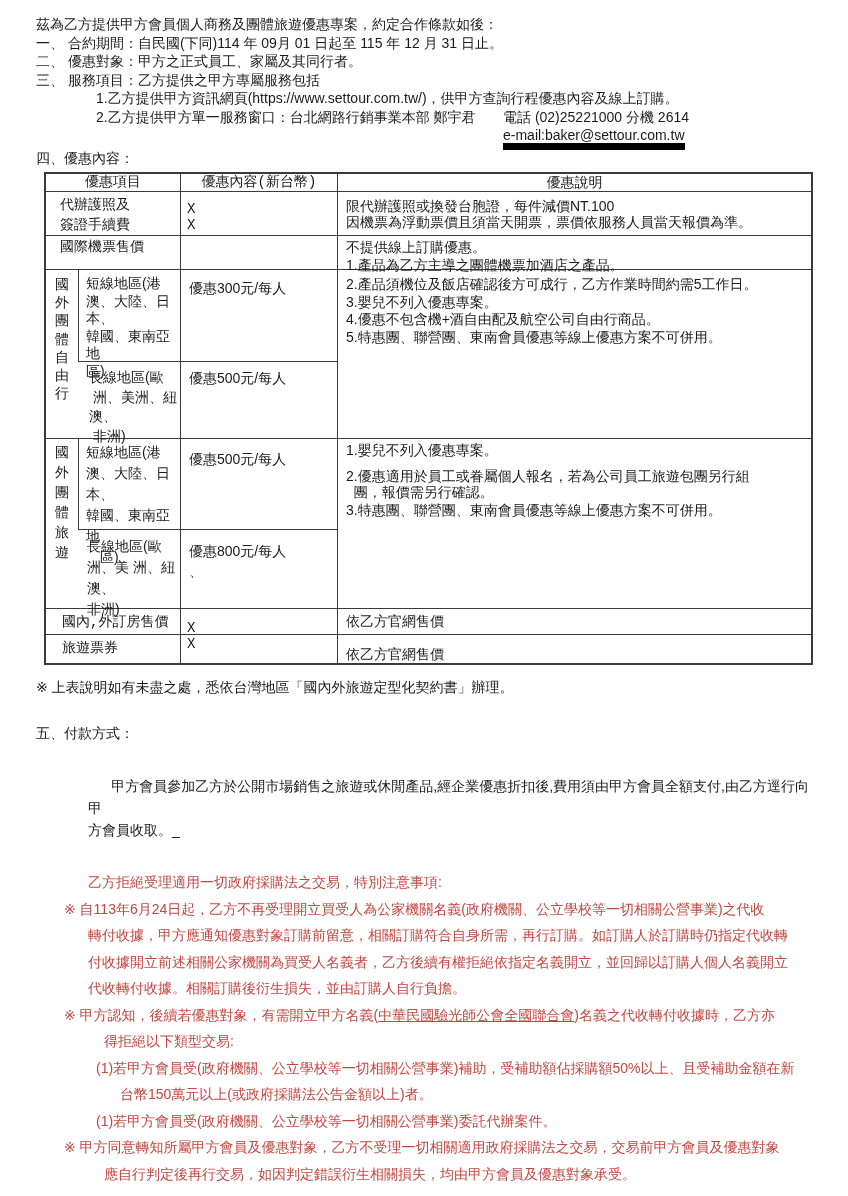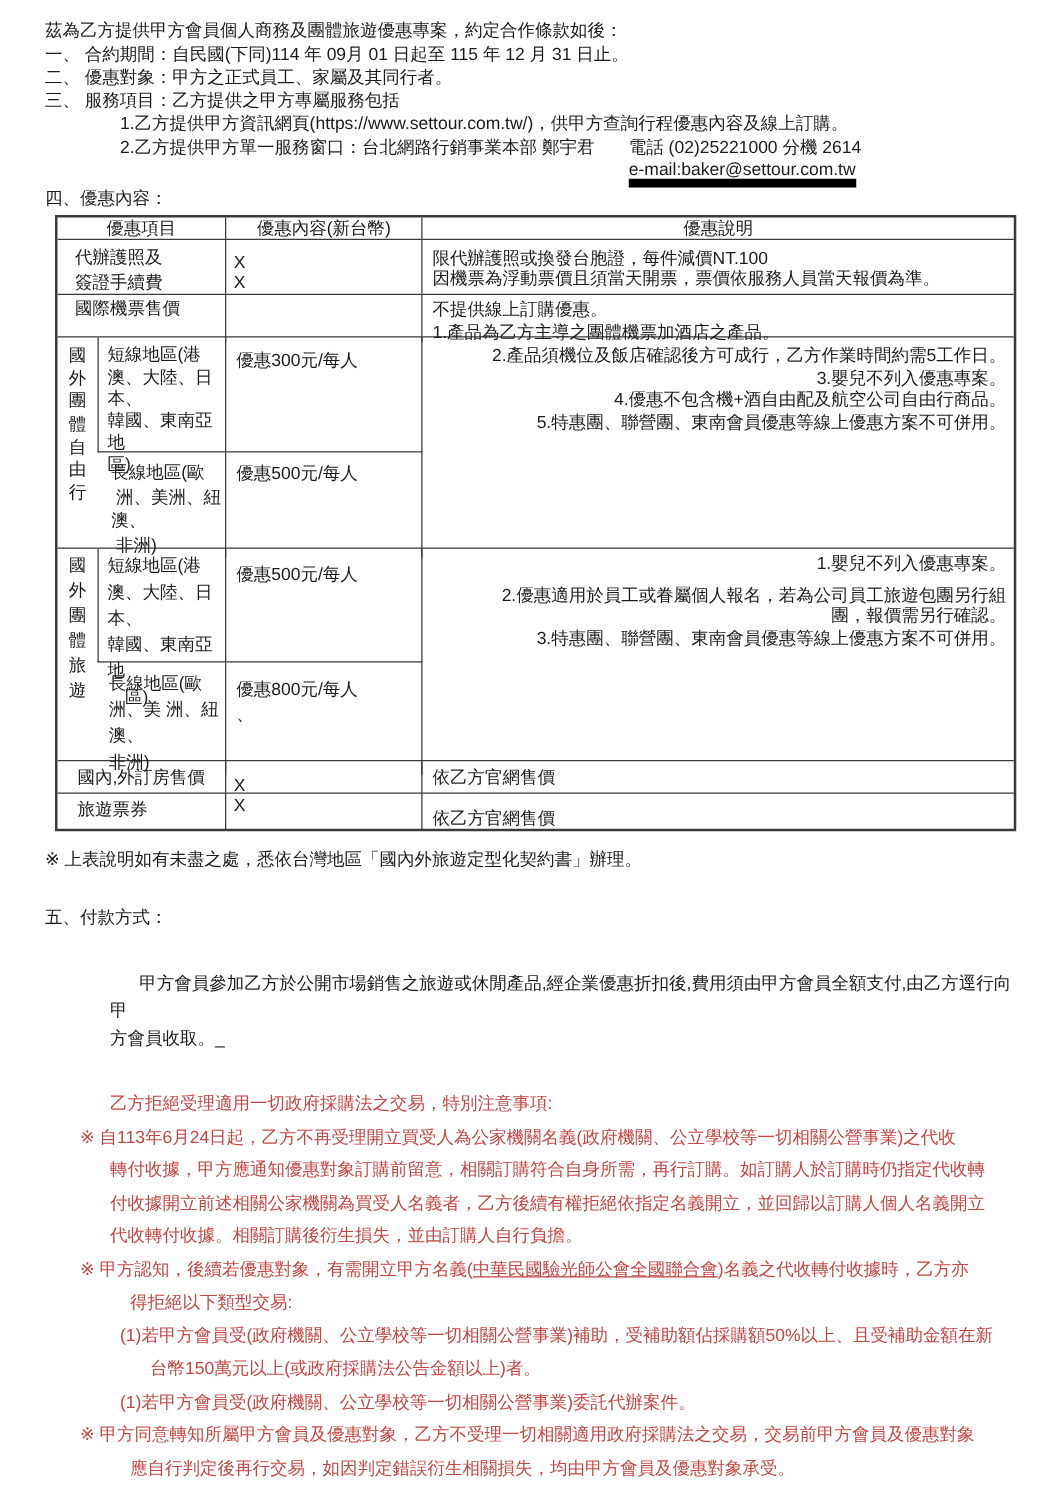--- a/index.html
+++ b/index.html
@@ -24,21 +24,21 @@
   .email-text{border-bottom:7px solid #000000;}
   .sec4-title{margin-top:4px;line-height:18.5px;}
 
   
   .tbl{
     box-sizing:border-box;width:769px;margin-left:8px;margin-top:5px;
     border:2px solid var(--bd);
   }
   .row{display:grid;grid-template-columns:135px 157px 1fr;border-bottom:1px solid var(--bd);box-sizing:border-box;}
   .row>div{box-sizing:border-box;}
-  .bR{border-right:1px solid var(--bd);}
+  .bR{border-right:1px solid var(--bd);font-family:Liberation Mono, monospace;}
   .hdr{height:18px;}
   .hdr>div{text-align:center;line-height:17px;}
   .r-pass{height:44px;}
   .r-pass .c1{padding:3px 4px 0 14px;line-height:20px;}
   .r-pass .c2{padding:9px 4px 0 6px;line-height:16px;}
   .r-pass .c3{padding:7px 4px 0 8px;line-height:15.5px;}
   .r-intl{height:34px;}
   .r-intl .c1{padding:2px 4px 0 14px;}
   .r-intl .c3{padding:2px 4px 0 8px;line-height:18px;}
   .sect{display:grid;grid-template-columns:32px 103px 157px 1fr;position:relative;border-bottom:1px solid var(--bd);box-sizing:border-box;}
@@ -50,21 +50,21 @@
   .s5 .vlabel{line-height:20px;top:3px;}
   .regA{grid-column:2;grid-row:1;border-left:1px solid var(--bd);border-right:1px solid var(--bd);border-bottom:1px solid var(--bd);padding:5px 2px 0 7px;}
   .s4 .regA{line-height:17.5px;}
   .s5 .regA{line-height:21px;padding-top:3px;}
   .priA{grid-column:3;grid-row:1;border-right:1px solid var(--bd);border-bottom:1px solid var(--bd);padding:10px 4px 0 8px;}
   .s5 .priA{padding-top:12px;}
   .regB{grid-column:2;grid-row:2;border-right:1px solid var(--bd);padding:6px 2px 0 11px;line-height:19.5px;}
   .s5 .regB{line-height:21px;padding-left:9px;}
   .priB{grid-column:3;grid-row:2;border-right:1px solid var(--bd);padding:8px 4px 0 8px;}
   .s5 .priB{padding-top:11px;line-height:20px;}
-  .notesCell{grid-column:4;grid-row:1/3;padding:6px 6px 0 8px;text-align:right;}
+  .notesCell{grid-column:4;grid-row:1/3;padding:6px 6px 0 8px;}
   .s4 .notesCell{line-height:17.7px;}
   .s5 .notesCell{padding-top:3px;}
   .n1{line-height:17px;margin-bottom:9px;}
   .n2{line-height:16px;}
   .n3{line-height:17px;margin-top:2px;}
   .r-hotel{height:26px;}
   .r-hotel .c1{padding:4px 2px 0 16px;}
   .r-hotel .c2{padding:12px 2px 0 6px;line-height:14px;}
   .r-hotel .c3{padding:4px 2px 0 8px;}
   .r-tick{height:28px;border-bottom:none;}

